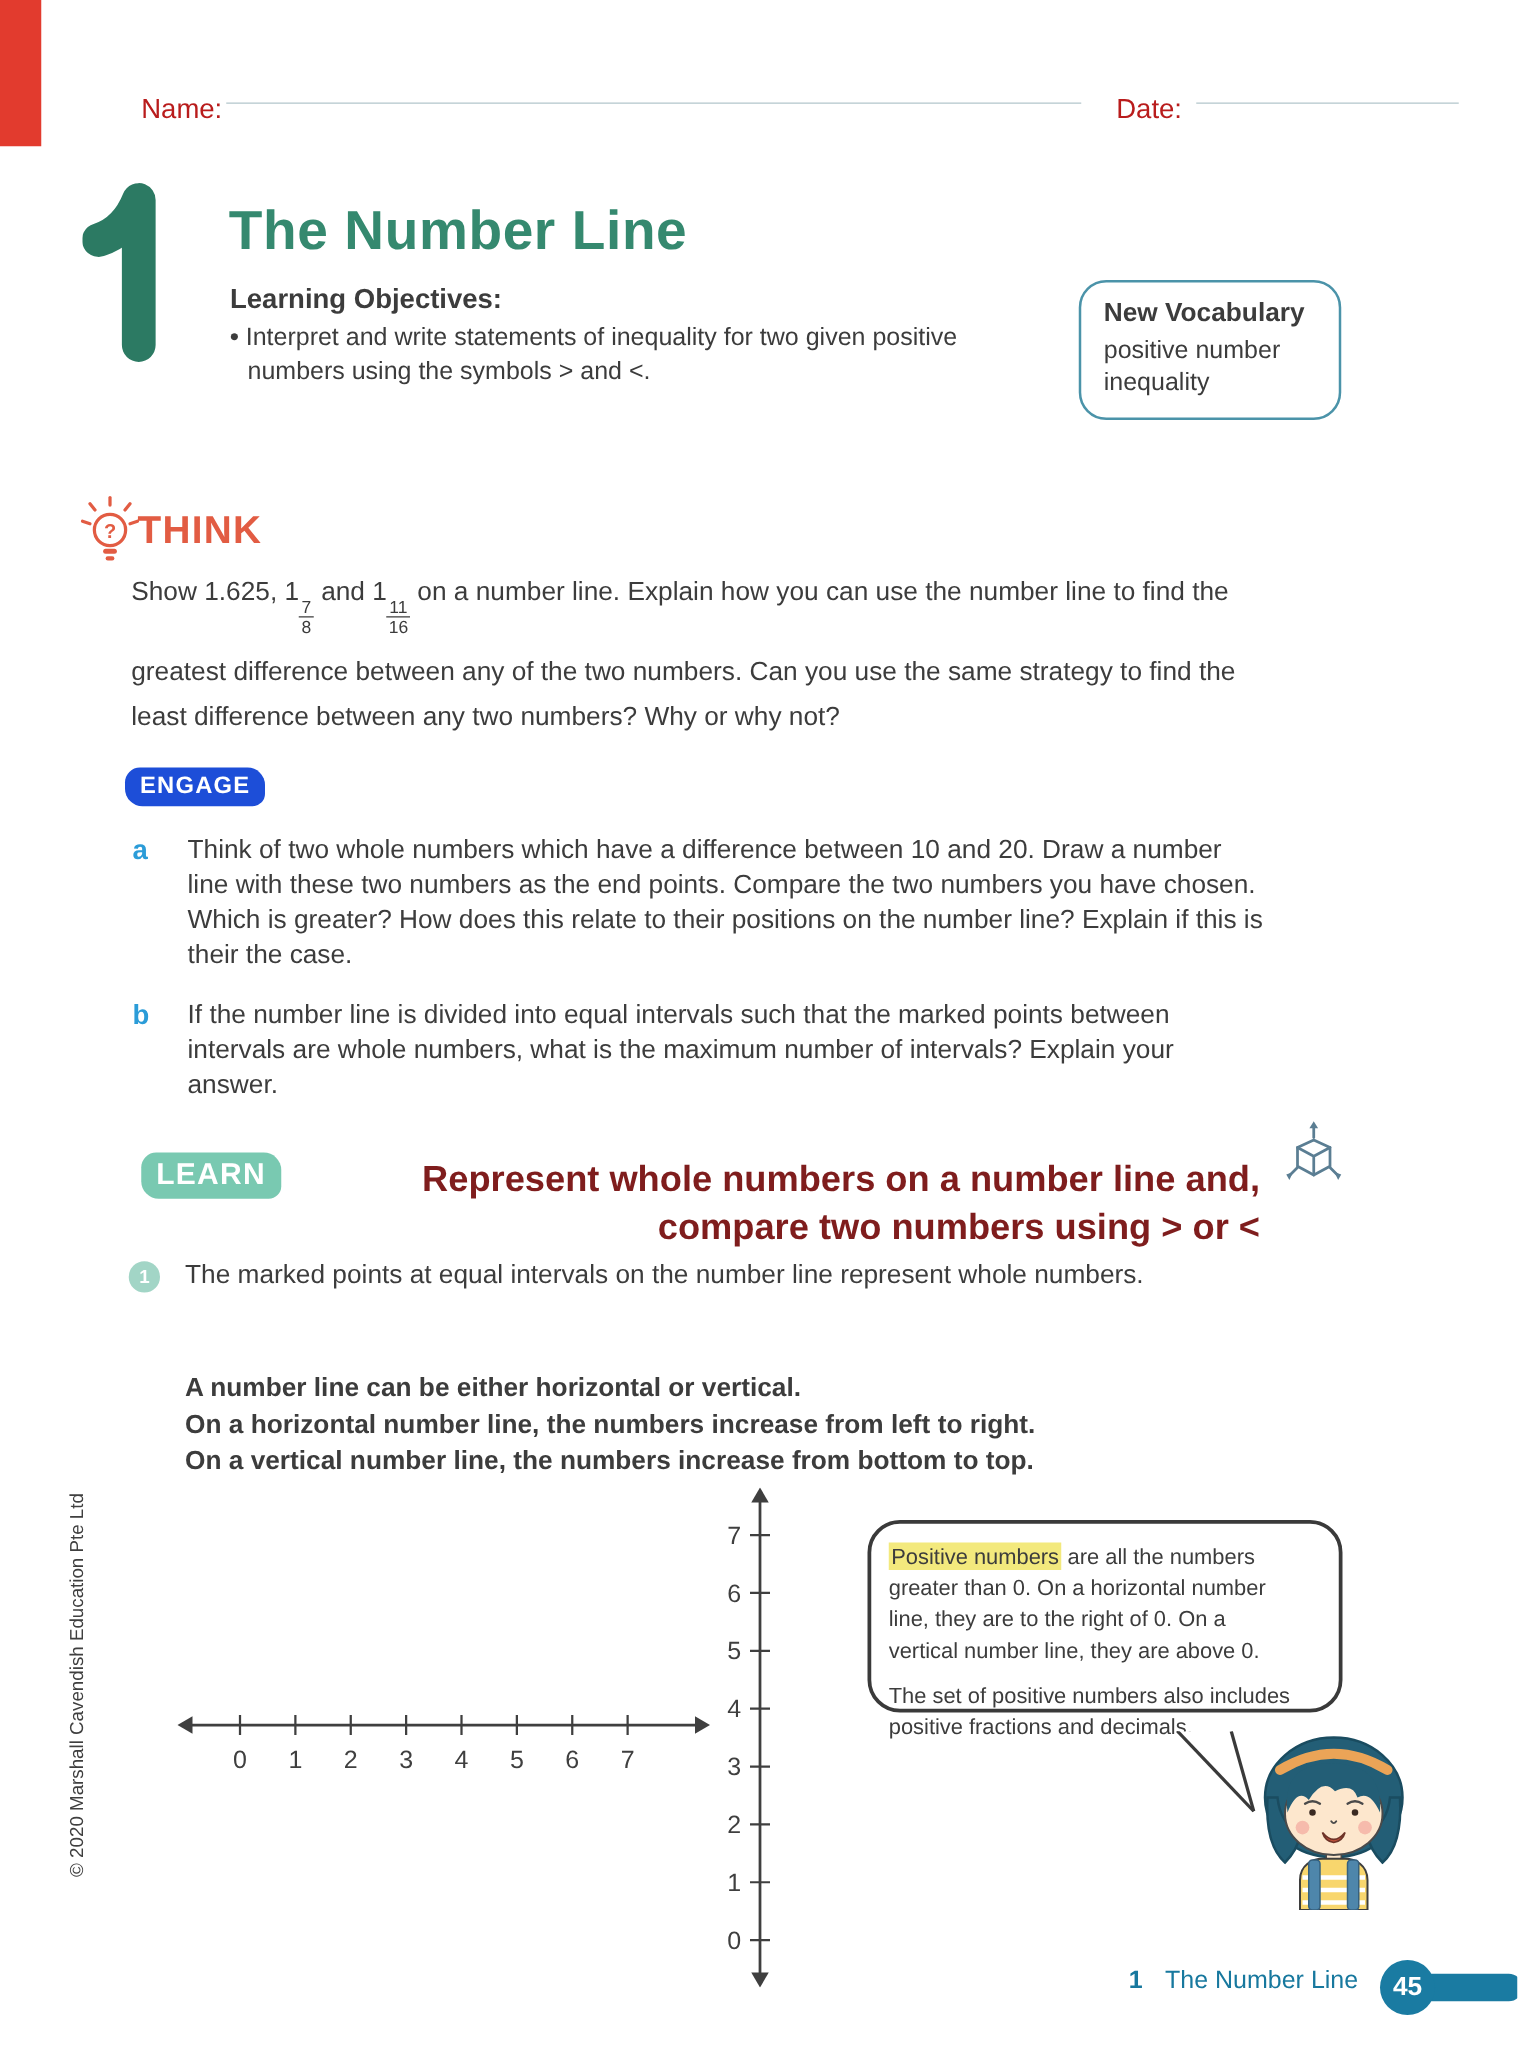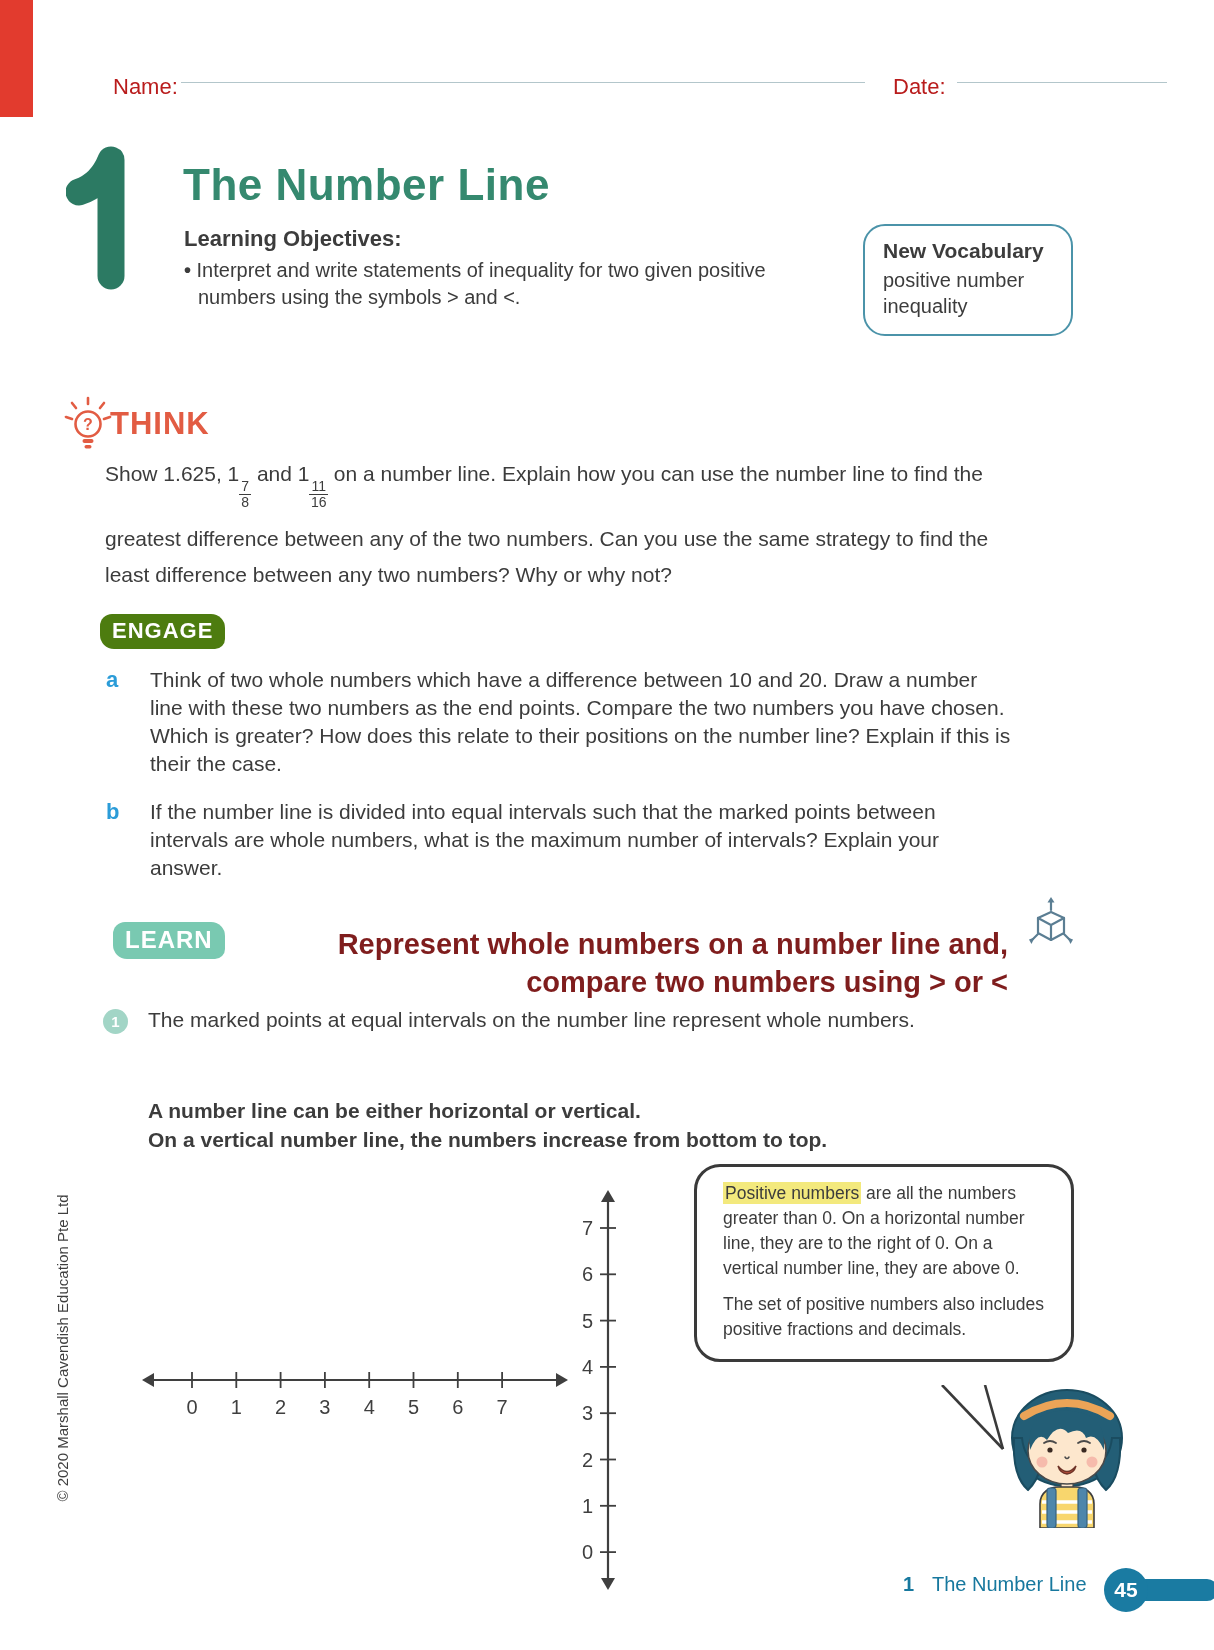--- a/index.html
+++ b/index.html
@@ -32,33 +32,33 @@
   .think-p{left:105px;top:462px;width:910px;font-size:21px;color:#3c3c3c;}
   .think-line1{margin-bottom:16px;}
   .think-line{margin-bottom:12px;}
   .frac{display:inline-flex;flex-direction:column;align-items:center;vertical-align:-10px;
         font-size:14px;line-height:1.1;}
   .frac .num{border-bottom:1.4px solid #3c3c3c;padding:0 2px;}
 
   
   .badge{display:inline-block;color:#fff;font-weight:800;letter-spacing:1px;
          padding:4px 12px 5px;border-radius:12px 14px 10px 14px;}
-  .engage-badge{left:100px;top:614px;background:#4d7c0f;font-size:22px;}
+  .engage-badge{left:100px;top:614px;background:#1d4ed8;font-size:19px;}
   .learn-badge{left:113px;top:922px;background:#79c9b1;font-size:24px;}
 
   .engage-letter{font-size:22px;font-weight:800;color:#2b9cd8;}
   .body-line{font-size:21px;line-height:28px;color:#3c3c3c;}
 
   .learn-head{font-size:29px;font-weight:800;color:#7f1d1d;line-height:38px;text-align:right;}
   .point-circle{left:103px;top:1009px;width:25px;height:25px;border-radius:50%;background:#a2d5c6;
                 color:#fff;font-size:15px;font-weight:800;display:flex;align-items:center;justify-content:center;}
 
   
-  .bubble{left:694px;top:1164px;width:380px;height:198px;background:#fff;border:3px solid #3a3a3a;
-          border-radius:26px;box-sizing:border-box;padding:14px 26px;z-index:2;}
+  .bubble{left:694px;top:1216px;width:380px;height:154px;background:#fff;border:3px solid #3a3a3a;
+          border-radius:26px;box-sizing:border-box;padding:14px 14px;z-index:2;}
   .bubble p{margin:0;font-size:17.5px;line-height:25px;color:#3c3c3c;}
   .bubble .p2{margin-top:11px;}
   .hl{background:#f3e97d;padding:1px 2px;}
   .tail{left:930px;top:1385px;z-index:3;}
 
   
   .footer-ch{left:903px;top:1573px;font-size:20px;font-weight:800;color:#17789e;}
   .footer-title{left:932px;top:1573px;font-size:20px;color:#17789e;}
   .page-circle{left:1104px;top:1568px;width:44px;height:44px;border-radius:50%;background:#1a7ba2;
                color:#fff;font-size:21px;font-weight:800;display:flex;align-items:center;justify-content:center;z-index:2;}
@@ -159,20 +159,21 @@
     <polygon points="6.5,41.5 3.5,48 1,43.5" fill="#5b7e93"></polygon>
     <polygon points="39.5,41.5 42.5,48 45,43.5" fill="#5b7e93"></polygon>
   </svg>
 
   <div class="abs point-circle">1</div>
   <div class="abs" style="left:148px;top:1006px;width:920px;">
     <div class="body-line">The marked points at equal intervals on the number line represent whole numbers.</div>
   </div>
   <div class="abs" style="left:148px;top:1096px;width:920px;font-weight:bold;">
     <div class="body-line" style="line-height:29px;">A number line can be either horizontal or vertical.</div>
+    <div class="body-line" style="line-height:29px;">On a horizontal number line, the numbers increase from left to right.</div>
     <div class="body-line" style="line-height:29px;">On a vertical number line, the numbers increase from bottom to top.</div>
   </div>
 
   <svg class="abs" style="left:140px;top:1354px;" width="430" height="70" viewBox="0 0 430 70">
     <line x1="12" y1="26" x2="418" y2="26" stroke="#3f3f3f" stroke-width="2.2"></line>
     <polygon points="14,19 14,33 2,26" fill="#3f3f3f"></polygon>
     <polygon points="416,19 416,33 428,26" fill="#3f3f3f"></polygon>
     <g stroke="#3f3f3f" stroke-width="1.8">
       <line x1="52" y1="18" x2="52" y2="34"></line>
         <line x1="96.3" y1="18" x2="96.3" y2="34"></line>

